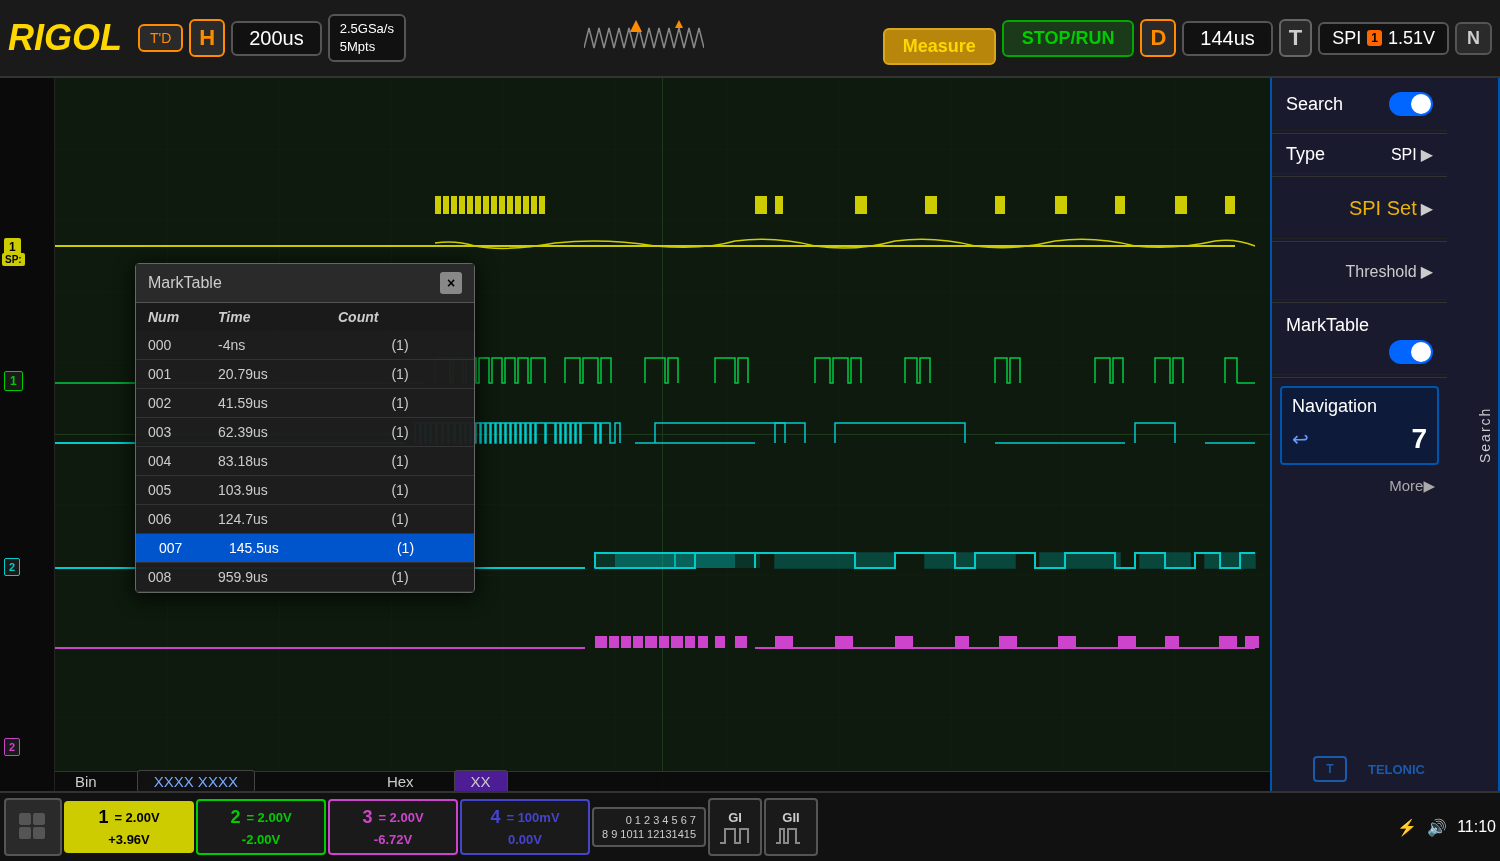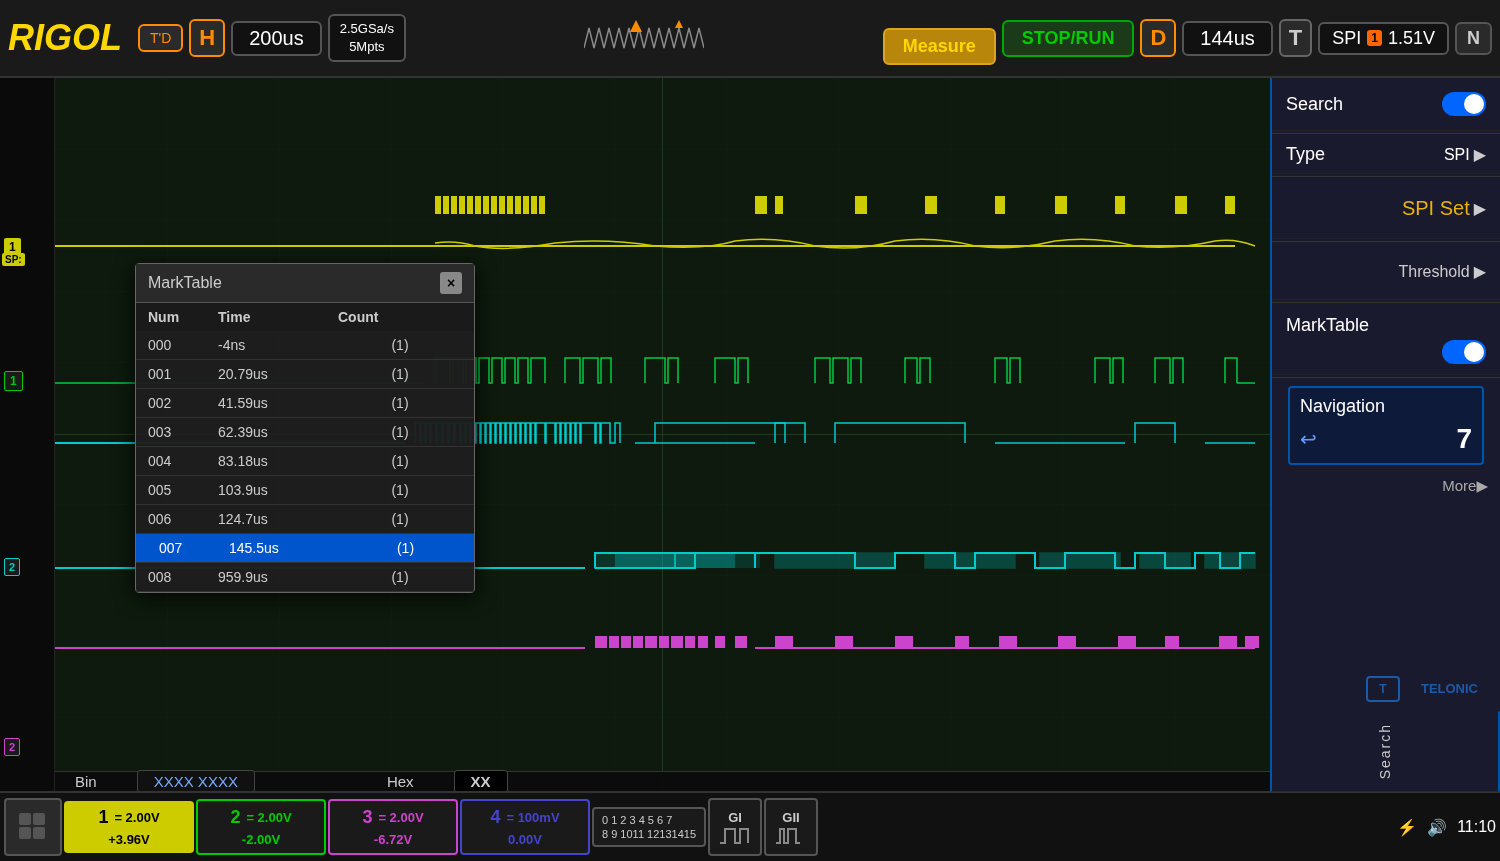--- a/index.html
+++ b/index.html
@@ -61,21 +61,20 @@
       min-width: 90px;
       text-align: center;
     }
     .tb-gsa {
       background: #111;
       border: 2px solid #555;
       border-radius: 6px;
       color: #fff;
       font-size: 13px;
       padding: 4px 10px;
-      text-align: center;
       line-height: 1.4;
     }
     .measure-btn {
       background: #B8860B;
       border: 2px solid #DAA520;
       border-radius: 6px;
       color: #FFD700;
       font-size: 18px;
       font-weight: bold;
       padding: 6px 18px;
@@ -210,21 +209,21 @@
       right: 2px;
     }
     .rp-arrow {
       color: #ccc;
       font-size: 16px;
     }
     .nav-section {
       background: #0d1a3a;
       border: 2px solid #0055aa;
       border-radius: 4px;
-      margin: 6px 16px;
+      margin: 6px 8px;
       padding: 8px 10px;
     }
     .nav-title { color: #fff; font-size: 18px; margin-bottom: 6px; }
     .nav-icon { color: #6699ff; font-size: 20px; }
     .nav-number { color: #fff; font-size: 28px; font-weight: bold; text-align: right; }
     .more-btn {
       color: #aaa;
       font-size: 15px;
       text-align: right;
       padding: 6px 12px;
@@ -276,20 +275,21 @@
     #marktable table {
       width: 100%;
       border-collapse: collapse;
     }
     #marktable th {
       color: #ccc;
       font-size: 14px;
       padding: 6px 12px;
       text-align: left;
       background: #1a1a1a;
+      font-style: italic;
     }
     #marktable td {
       color: #ccc;
       font-size: 14px;
       padding: 6px 12px;
       text-align: left;
       border-bottom: 1px solid #333;
     }
     #marktable tr.selected td {
       background: #0055cc;
@@ -369,21 +369,21 @@
       line-height: 1.4;
     }
     .l-display {
       background: #1a1a1a;
       border: 2px solid #555;
       color: #ccc;
       font-size: 11px;
       padding: 4px 8px;
       border-radius: 4px;
       min-width: 110px;
-      text-align: left;
+      text-align: right;
       line-height: 1.3;
     }
     .gi-display {
       background: #1a1a1a;
       border: 2px solid #555;
       color: #ccc;
       font-size: 14px;
       font-weight: bold;
       padding: 4px 10px;
       border-radius: 4px;
@@ -421,38 +421,38 @@
       font-size: 15px;
     }
     .bin-box {
       background: #111;
       border: 1px solid #444;
       padding: 2px 16px;
       border-radius: 3px;
       color: #7af;
     }
     .hex-box {
-      background: #000000;
+      background: #4c1d95;
       border: 1px solid #444;
       padding: 2px 16px;
       border-radius: 3px;
       color: #ccc;
-      font-weight: bold;
     }
 
     
     .scope-canvas {
       position: absolute;
       top: 0; left: 0; right: 0; bottom: 0;
     }
 
     .search-panel-outer {
       display: flex;
-      flex-direction: column;
+      flex-direction: row;
       height: 100%;
+      gap: 25px;
     }
     .search-tab-vertical {
       background: #1a1a2e;
       writing-mode: vertical-rl;
       transform: rotate(180deg);
       color: #ccc;
       font-size: 14px;
       padding: 12px 5px;
       border-left: 2px solid #0055aa;
       display: flex;

